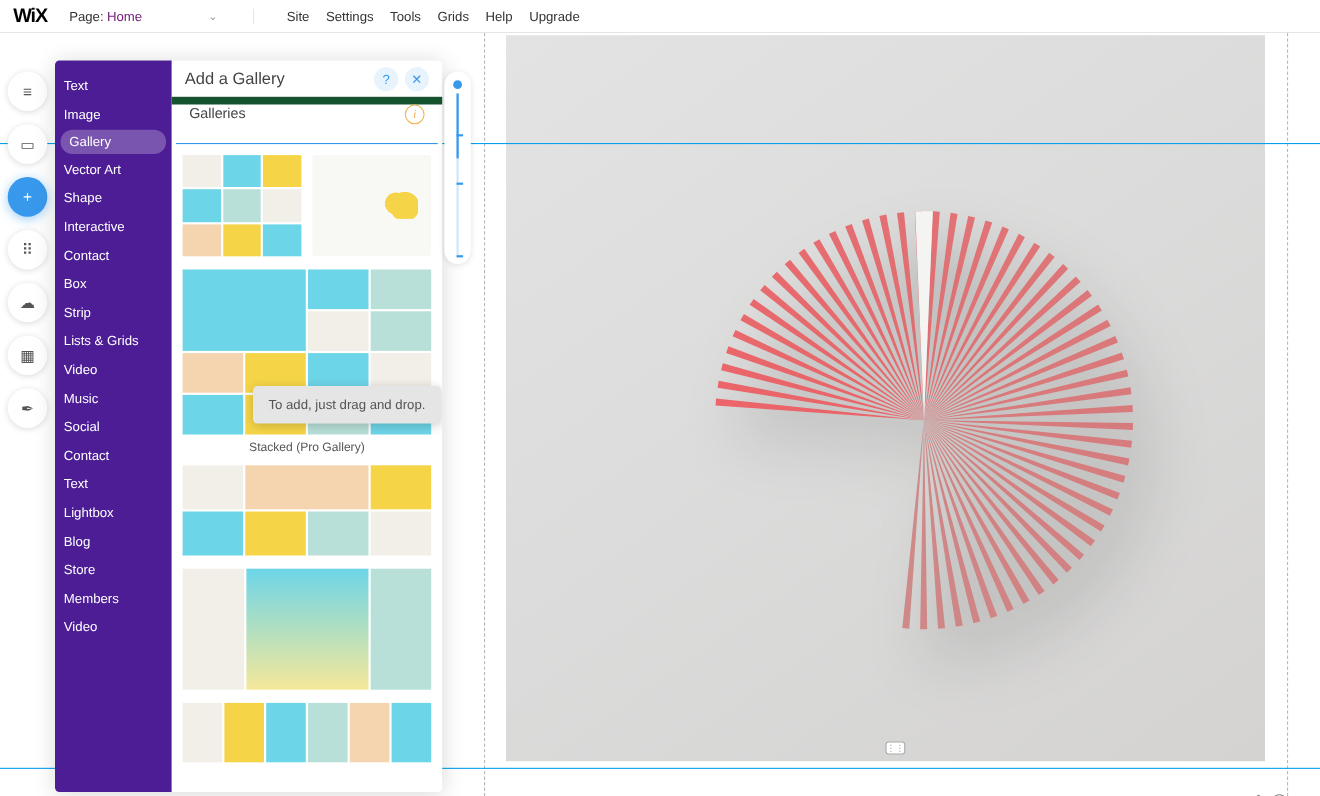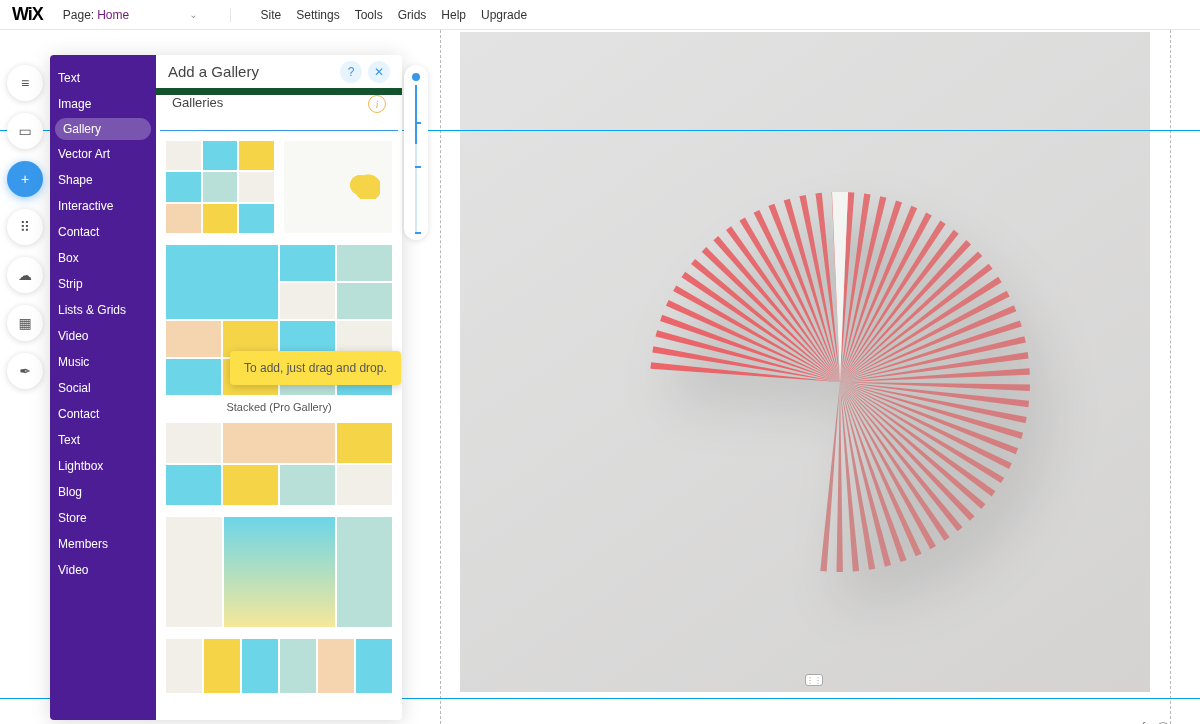--- a/index.html
+++ b/index.html
@@ -31,21 +31,21 @@
 .grow{display:flex;gap:10px;margin-bottom:12px}
 .gblock{background:linear-gradient(135deg,#6dd5e8,#f0f0f0);border-radius:2px}
 .gblock.wt{background:#f8f8f5}
 .thumb-grid{display:grid;gap:2px}
 .thumb{background:#6dd5e8}
 .thumb.y{background:#f5d547}
 .thumb.w{background:#f2efe8}
 .thumb.p{background:#f5d4b0}
 .thumb.g{background:#b8e0d8}
 .caption{font-size:11px;color:#555;text-align:center;margin-top:-6px;margin-bottom:10px}
-.tooltip{position:absolute;background:#fde047;border-radius:4px;box-shadow:0 2px 10px rgba(0,0,0,0.2);padding:10px 14px;font-size:12px;color:#555;z-index:10}
+.tooltip{position:absolute;background:#e5e5e5;border-radius:4px;box-shadow:0 2px 10px rgba(0,0,0,0.2);padding:10px 14px;font-size:12px;color:#555;z-index:10}
 .scrollrail{position:absolute;right:-26px;top:10px;width:24px;height:175px;background:#fff;border-radius:12px;box-shadow:0 1px 6px rgba(0,0,0,0.12);display:flex;flex-direction:column;align-items:center;padding:8px 0}
 .scr-dot{width:8px;height:8px;border-radius:50%;background:#3899ec;margin-bottom:4px}
 .scr-line{width:2px;flex:1;background:#d0e8f8;position:relative}
 .scr-line .fill{position:absolute;top:0;left:0;width:100%;height:40%;background:#3899ec}
 .scr-tick{width:6px;height:2px;background:#3899ec;position:absolute}
 .canvas{position:absolute;left:0;top:30px;right:0;bottom:0;background:#fff}
 .guide-h{position:absolute;left:0;right:0;height:0;border-top:1px solid #06a0ec;z-index:40}
 .ruler-v{position:absolute;top:0;bottom:0;width:0;border-left:1px dashed #b8b8b8;z-index:10}
 .imgcard{position:absolute;left:460px;top:2px;width:690px;height:660px;background:linear-gradient(145deg,#e3e3e3,#d4d3d2);z-index:5;overflow:hidden}
 .soc-icons{position:absolute;right:12px;top:690px;display:flex;gap:10px;color:#888;font-size:14px}

